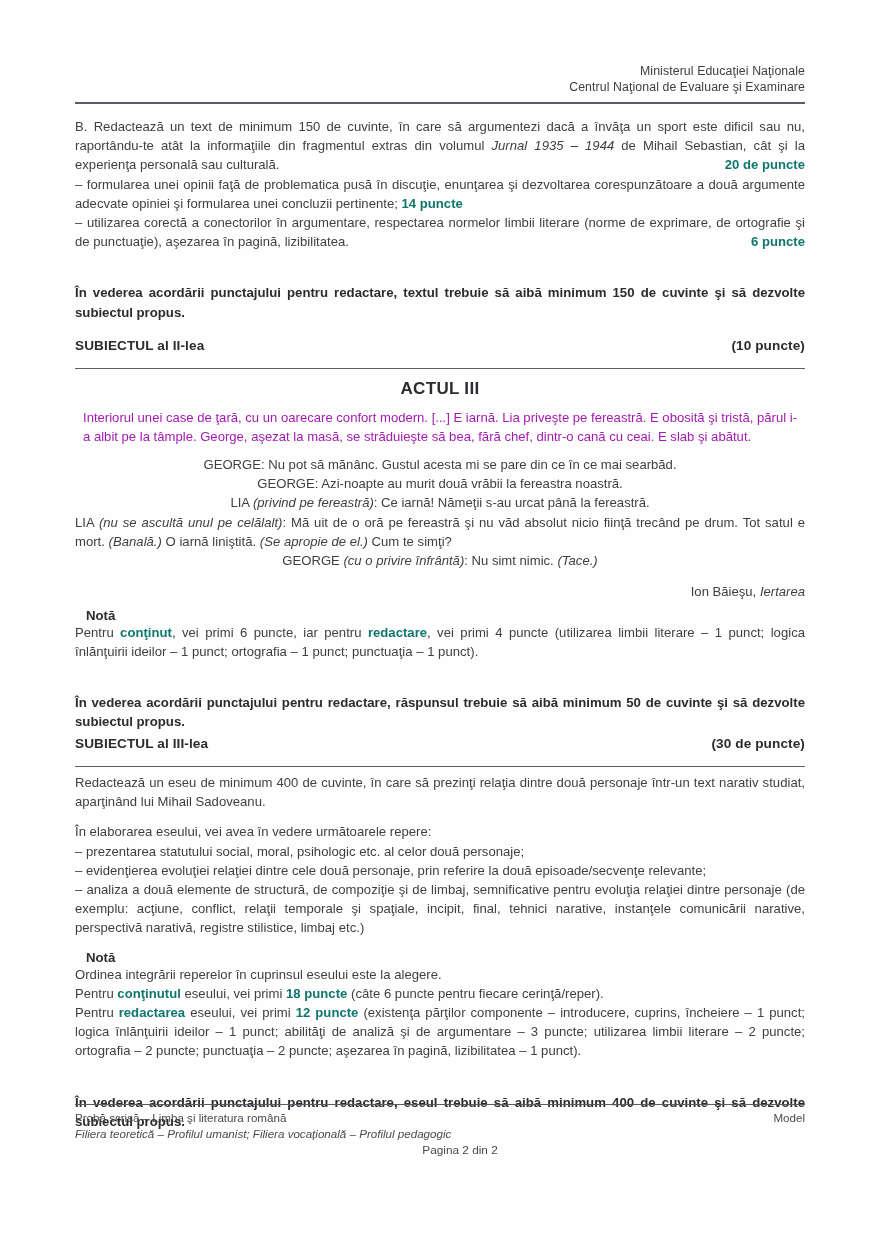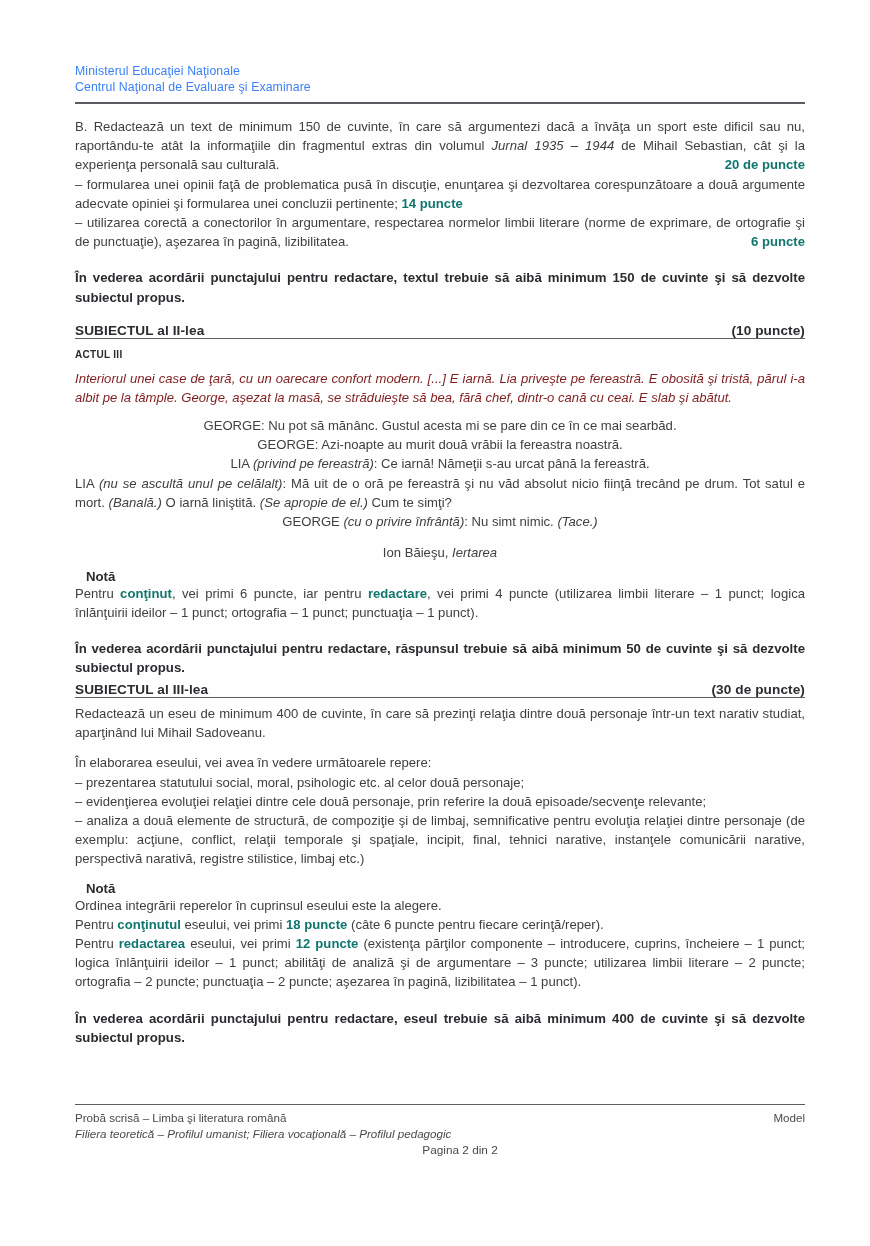--- a/index.html
+++ b/index.html
@@ -25,24 +25,24 @@
   .sheet {
     position: absolute;
     left: 75px;
     top: 0;
     width: 730px;
   }
 
   
   .doc-header {
     padding-top: 64px;
-    text-align: left;
+    text-align: right;
     font-size: 12.3px;
     line-height: 15.5px;
-    color: #3b82f6;
+    color: #404040;
     letter-spacing: 0.1px;
   }
   .doc-header .line { display: block; }
 
   .rule-top {
     margin-top: 7px;
     border-top: 2.4px solid #5b5b63;
     width: 730px;
   }
 
@@ -51,21 +51,21 @@
 
   p.t {
     margin: 0;
     font-size: 13.1px;
     line-height: 19.2px;
     text-align: justify;
     color: #3f3f42;
     letter-spacing: 0.02px;
   }
   p.gap-sm { margin-top: 11px; }
-  p.gap-lg { margin-top: 17px; }
+  p.gap-lg { margin-top: 32px; }
 
   .nojust { text-align: left; }
 
   b, .b { font-weight: bold; color: #0f766e; }
   i, .i { font-style: italic; }
 
   .strong-block {
     font-weight: bold;
     color: #2b2b30;
     font-size: 13.2px;
@@ -77,51 +77,51 @@
   
   .subject-head {
     margin: 0;
     display: flex;
     justify-content: space-between;
     align-items: baseline;
     font-weight: bold;
     font-size: 13.6px;
     color: #2b2b30;
     border-bottom: 1.7px solid #5d5d63;
-    padding-bottom: 0;
+    padding-bottom: 15px;
     letter-spacing: 0.1px;
   }
   .subject-head .pts { font-weight: bold; }
 
   
   .act-title {
     margin: 0;
-    font-weight: bold;
-    font-size: 10px;
+    text-align: center;
+    font-weight: bold;
+    font-size: 17px;
     color: #2b2b30;
     letter-spacing: 0.3px;
   }
   .stage-dir {
-    margin: 0;
-    font-style: italic;
+    margin: 8px;
     font-size: 13.1px;
     line-height: 19.2px;
     text-align: justify;
-    color: #7f1d1d;
+    color: #a21caf;
   }
   .speech {
     margin: 0;
     font-size: 13.1px;
     line-height: 19.4px;
     text-align: center;
     color: #3f3f42;
   }
   .attrib {
     margin: 0;
-    text-align: center;
+    text-align: right;
     font-size: 13.1px;
     color: #3f3f42;
   }
 
   .note-label {
     margin: 0;
     font-weight: bold;
     font-size: 13.2px;
     color: #2b2b30;
     padding-left: 11px;

